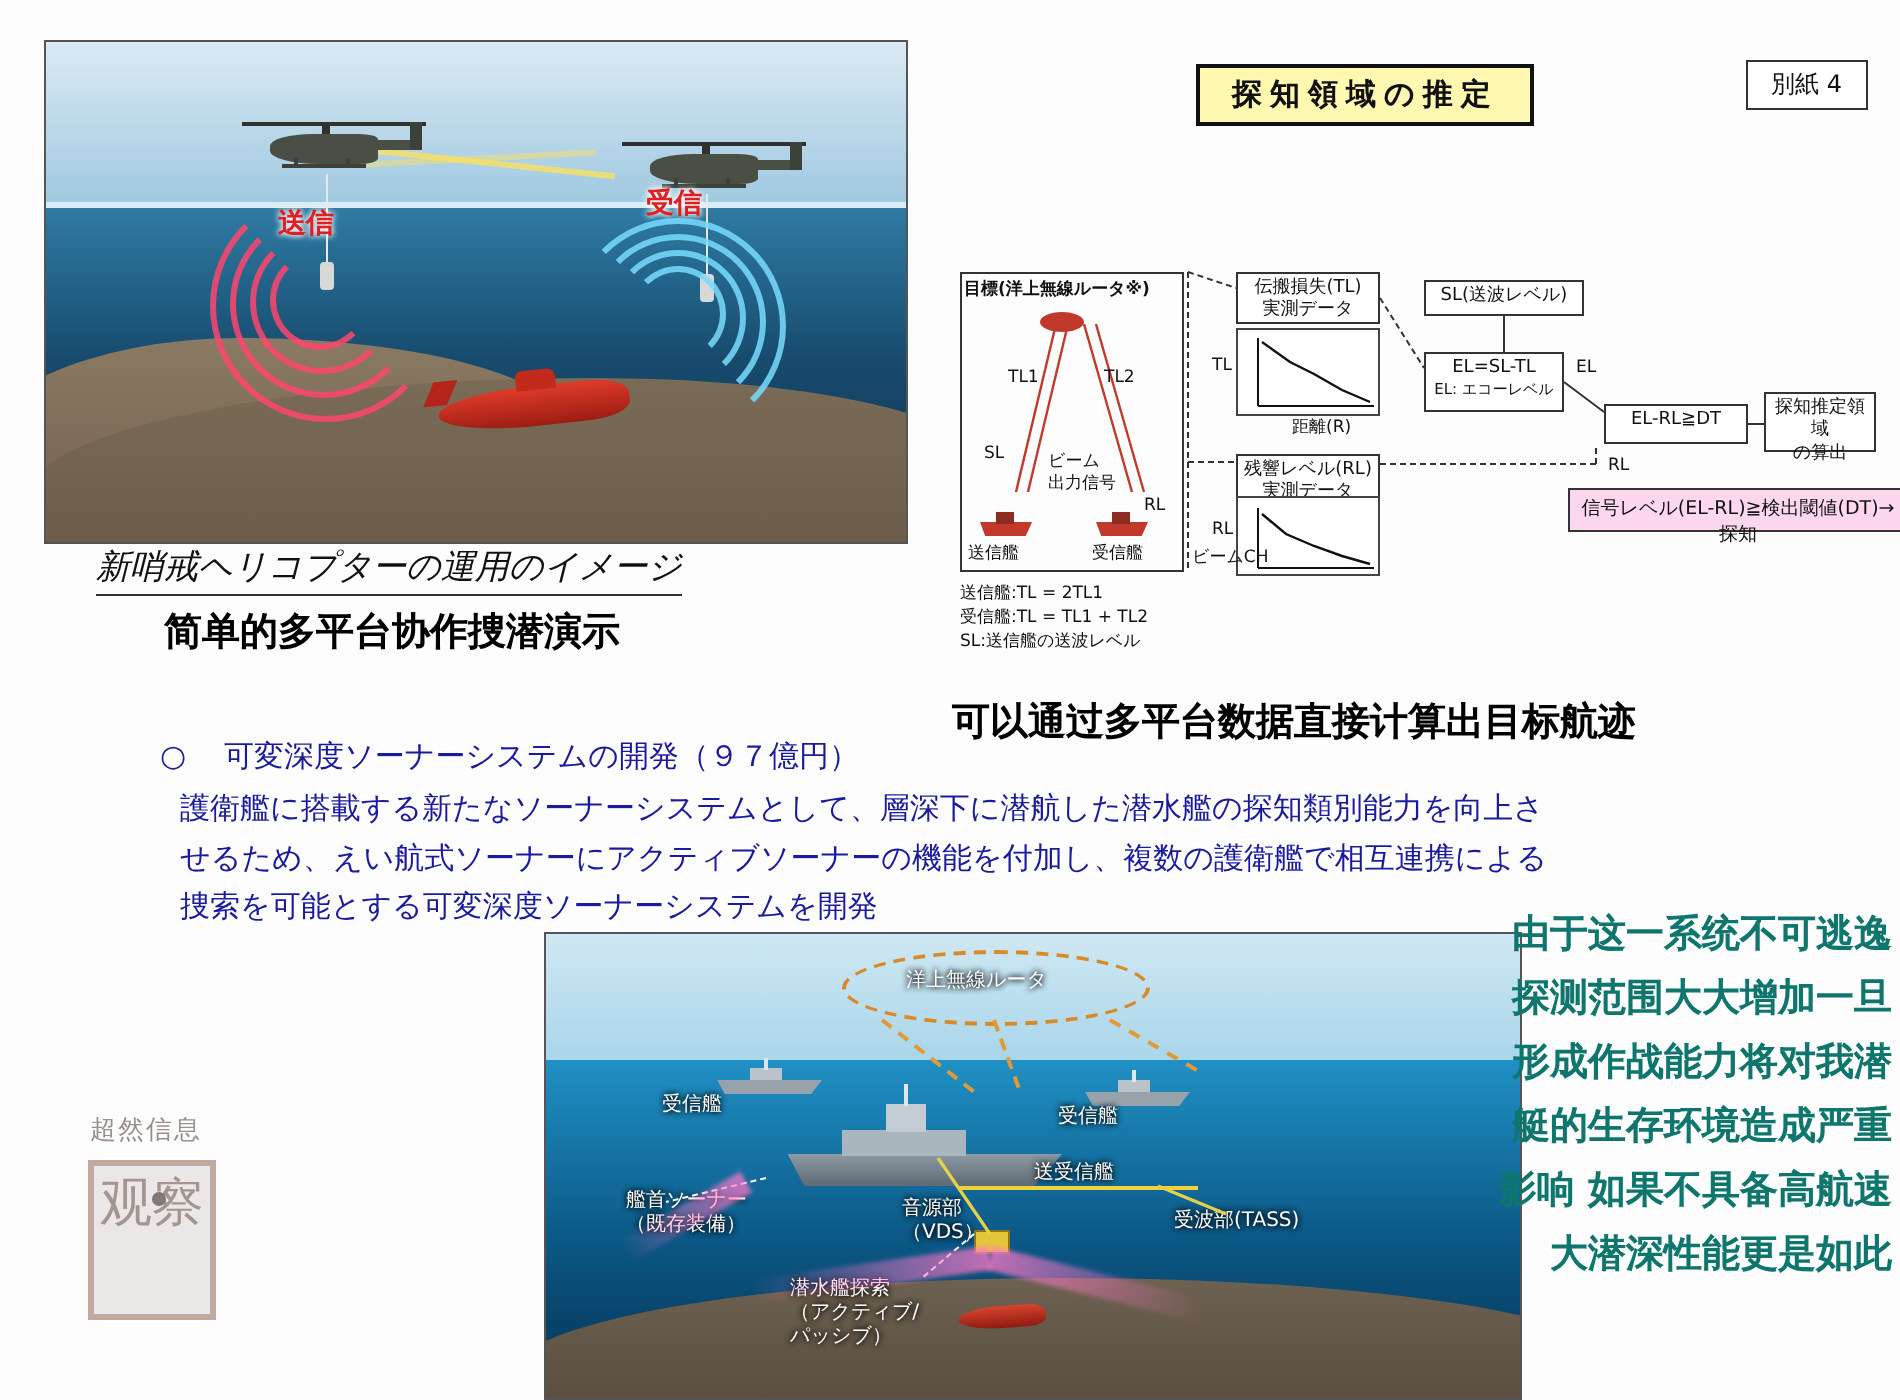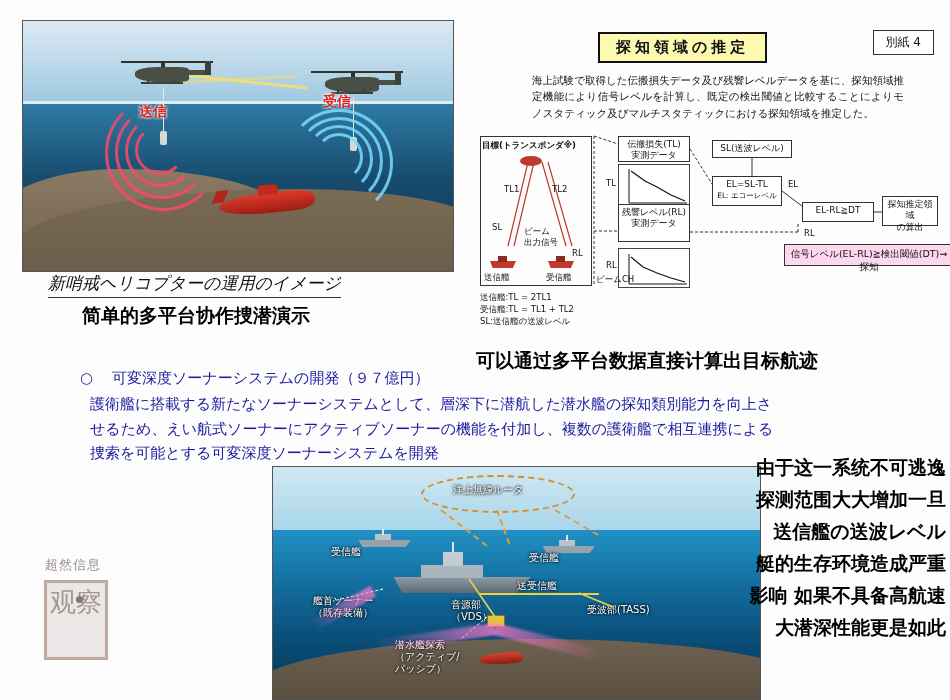--- a/index.html
+++ b/index.html
@@ -413,21 +413,21 @@
   }
 
   
   .cn-overlay {
     position: absolute;
     right: 4px;
     width: 262px;
     text-align: right;
     font-size: 19px;
     font-weight: bold;
-    color: #000000;
+    color: #0f766e;
     line-height: 1.0;
   }
   .cn-line { display: block; margin-bottom: 13px; white-space: nowrap; }
 
   
   .wm {
     position: absolute;
     left: 30px; top: 556px;
     width: 86px; height: 110px;
   }
@@ -525,21 +525,20 @@
       <div class="tailfin"></div>
     </div>
   </div>
 
   <div class="caption-jp">新哨戒ヘリコプターの運用のイメージ</div>
   <div class="caption-cn1">简单的多平台协作捜潜演示</div>
 
   <div class="tr-panel">
     <div class="tr-title">探知領域の推定</div>
     <div class="bessi">別紙 4</div>
-    <div class="tr-desc">海上試験で取得した伝搬損失データ及び残響レベルデータを基に、探知領域推定機能により信号レベルを計算し、既定の検出閾値と比較することによりモノスタティック及びマルチスタティックにおける探知領域を推定した。</div>
 
     <div class="blk" style="left:150px; top:120px; width:72px; height:26px; white-space:pre-line;">伝搬損失(TL)
 実測データ</div>
     <div class="mini-graph" style="left:150px; top:148px; width:72px; height:44px;">
       <svg width="72" height="44" viewBox="0 0 72 44">
         <polyline points="12,6 26,16 38,22 52,30 66,36" fill="none" stroke="#111" stroke-width="1.2"></polyline>
         <line x1="10" y1="4" x2="10" y2="38" stroke="#111" stroke-width="1"></line>
         <line x1="10" y1="38" x2="68" y2="38" stroke="#111" stroke-width="1"></line>
       </svg>
     </div>
@@ -552,21 +551,21 @@
       <span>EL=SL-TL</span><br>
       <span style="font-size:7.5px">EL: エコーレベル</span>
     </div>
     <div class="tiny" style="left:320px; top:163px;">EL</div>
 
     <div class="blk" style="left:334px; top:186px; width:72px; height:20px;">EL-RL≧DT</div>
 
     <div class="blk" style="left:414px; top:180px; width:56px; height:30px; white-space:pre-line;">探知推定領域
 の算出</div>
 
-    <div class="blk" style="left:150px; top:188px; width:72px; height:38px; white-space:pre-line;">残響レベル(RL)
+    <div class="blk" style="left:150px; top:211px; width:72px; height:38px; white-space:pre-line;">残響レベル(RL)
 実測データ</div>
     <div class="mini-graph" style="left:150px; top:232px; width:72px; height:40px;">
       <svg width="72" height="40" viewBox="0 0 72 40">
         <polyline points="12,8 24,18 38,24 52,29 66,33" fill="none" stroke="#111" stroke-width="1.2"></polyline>
         <line x1="10" y1="5" x2="10" y2="35" stroke="#111" stroke-width="1"></line>
         <line x1="10" y1="35" x2="68" y2="35" stroke="#111" stroke-width="1"></line>
       </svg>
     </div>
     <div class="tiny" style="left:138px; top:244px;">RL</div>
     <div class="tiny" style="left:336px; top:212px;">RL</div>
@@ -579,21 +578,21 @@
       <line x1="314" y1="175" x2="334" y2="190" stroke="#333" stroke-width="1"></line>
       <line x1="406" y1="196" x2="414" y2="196" stroke="#333" stroke-width="1"></line>
       <line x1="222" y1="216" x2="330" y2="216" stroke="#333" stroke-width="1" stroke-dasharray="3,2"></line>
       <line x1="330" y1="216" x2="330" y2="206" stroke="#333" stroke-width="1" stroke-dasharray="3,2"></line>
       <line x1="126" y1="120" x2="126" y2="270" stroke="#333" stroke-width="1" stroke-dasharray="3,2"></line>
       <line x1="126" y1="120" x2="150" y2="128" stroke="#333" stroke-width="1" stroke-dasharray="3,2"></line>
       <line x1="126" y1="215" x2="150" y2="215" stroke="#333" stroke-width="1" stroke-dasharray="3,2"></line>
     </svg>
 
     <div class="solid-box" style="left:12px; top:120px; width:112px; height:150px;"></div>
-    <div class="tiny b" style="left:14px; top:124px;">目標(トランスポンダ※)</div>
+    <div class="tiny b" style="left:14px; top:124px;">目標(洋上無線ルータ※)</div>
     <div class="tgt-ico" style="left:52px; top:140px;"></div>
     <svg style="position:absolute; left:12px; top:120px; width:112px; height:150px;">
       <line x1="28" y1="110" x2="48" y2="26" stroke="#c0392b" stroke-width="1.2"></line>
       <line x1="34" y1="110" x2="54" y2="26" stroke="#c0392b" stroke-width="1.2"></line>
       <line x1="86" y1="110" x2="62" y2="26" stroke="#c0392b" stroke-width="1.2"></line>
       <line x1="92" y1="110" x2="68" y2="26" stroke="#c0392b" stroke-width="1.2"></line>
     </svg>
     <div class="tiny" style="left:36px; top:168px;">TL1</div>
     <div class="tiny" style="left:84px; top:168px;">TL2</div>
     <div class="tiny" style="left:24px; top:206px;">SL</div>
@@ -680,21 +679,21 @@
     <div class="pink-beam" style="left:222px; top:156px; width:110px; transform:rotate(14deg);"></div>
     <div class="pink-beam" style="left:222px; top:156px; width:120px; transform:rotate(172deg);"></div>
     <div class="pink-beam" style="left:100px; top:118px; width:70px; transform:rotate(150deg);"></div>
 
     <div class="sub2" style="left:206px; top:186px;"></div>
   </div>
 
   <div class="cn-overlay" style="top:458px;">
     <span class="cn-line">由于这一系统不可逃逸</span>
     <span class="cn-line">探测范围大大增加一旦</span>
-    <span class="cn-line">送信艦の送波レベル</span>
+    <span class="cn-line">形成作战能力将对我潜</span>
     <span class="cn-line">艇的生存环境造成严重</span>
     <span class="cn-line">影响 如果不具备高航速</span>
     <span class="cn-line">大潜深性能更是如此</span>
   </div>
 
   <div class="wm">
     <div class="wm-top">超然信息</div>
     <div class="dot"></div>
     <div class="seal">
       <div class="seal-txt">观察</div>

